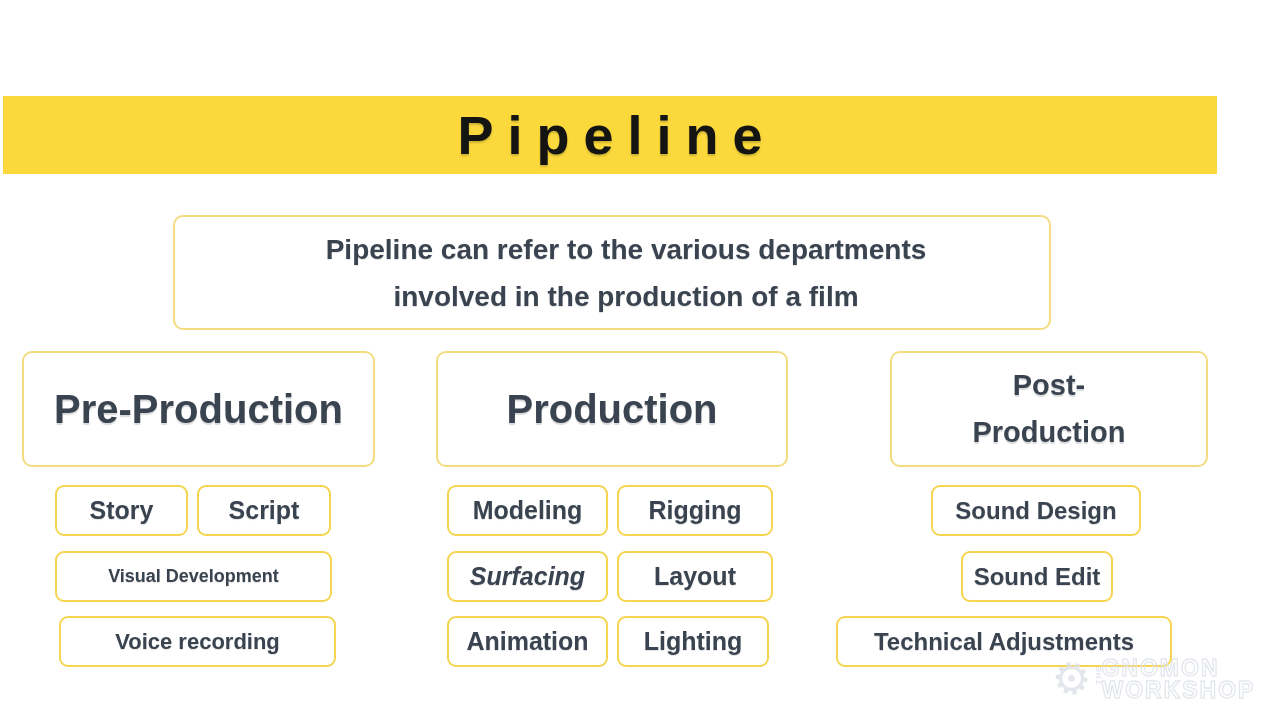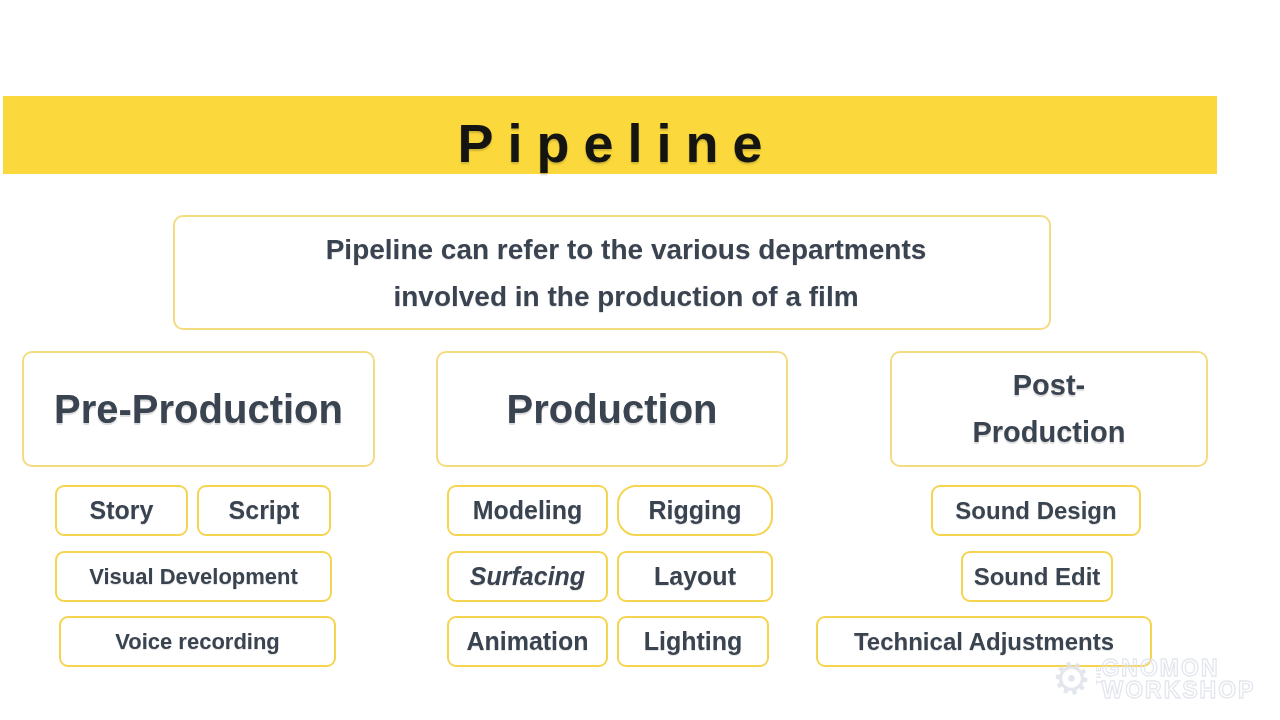--- a/index.html
+++ b/index.html
@@ -15,21 +15,21 @@
   body{
     position:relative;
     width:1280px;height:720px;
     background:#ffffff;
     overflow:hidden;
     font-family:"Liberation Sans", sans-serif;
   }
   .banner{
     position:absolute;left:3px;top:96px;width:1214px;height:78px;
     background:var(--banner-yellow);
-    display:flex;align-items:flex-end;justify-content:center;
+    display:flex;align-items:center;justify-content:center;
   }
   .banner-title{
     font-size:54px;font-weight:bold;color:var(--title-ink);
     letter-spacing:14px;padding-left:14px;
     text-shadow:0 2px 2px rgba(0,0,0,0.18);
   }
   .desc-box{
     position:absolute;left:173px;top:215px;width:878px;height:115px;
     background:#fff;border:2px solid var(--border-soft);border-radius:10px;
     display:flex;flex-direction:column;align-items:center;justify-content:center;
@@ -51,33 +51,33 @@
     position:absolute;height:51px;
     background:#fff;border:2px solid var(--border-strong);border-radius:9px;
     display:flex;align-items:center;justify-content:center;
     color:var(--ink);font-weight:bold;font-size:25px;
     text-shadow:0 1px 1px rgba(0,0,0,0.12);
     white-space:nowrap;
   }
   
   .b-story  {left:55px; top:485px;width:133px;}
   .b-script {left:197px;top:485px;width:134px;}
-  .b-visdev {left:55px; top:551px;width:277px;font-size:22px;}
+  .b-visdev {left:55px; top:551px;width:277px;font-size:18px;}
   .b-voice  {left:59px; top:616px;width:277px;font-size:22px;}
   
   .b-model  {left:447px;top:485px;width:161px;}
-  .b-rig    {left:617px;top:485px;width:156px;border-radius:19px;}
+  .b-rig    {left:617px;top:485px;width:156px;}
   .b-surf   {left:447px;top:551px;width:161px;font-style:italic;}
   .b-layout {left:617px;top:551px;width:156px;}
   .b-anim   {left:447px;top:616px;width:161px;}
   .b-light  {left:617px;top:616px;width:152px;}
   
   .b-sound  {left:931px;top:485px;width:210px;font-size:24px;}
   .b-final  {left:961px;top:551px;width:152px;font-size:24px;}
-  .b-tech   {left:816px;top:616px;width:336px;font-size:24px;}
+  .b-tech   {left:836px;top:616px;width:336px;font-size:24px;}
   
   .watermark{
     position:absolute;left:1052px;top:650px;width:218px;height:58px;
     display:flex;align-items:center;
     color:var(--watermark);
     opacity:0.85;
     pointer-events:none;
   }
   .wm-gear{
     font-family:"DejaVu Sans", sans-serif;

